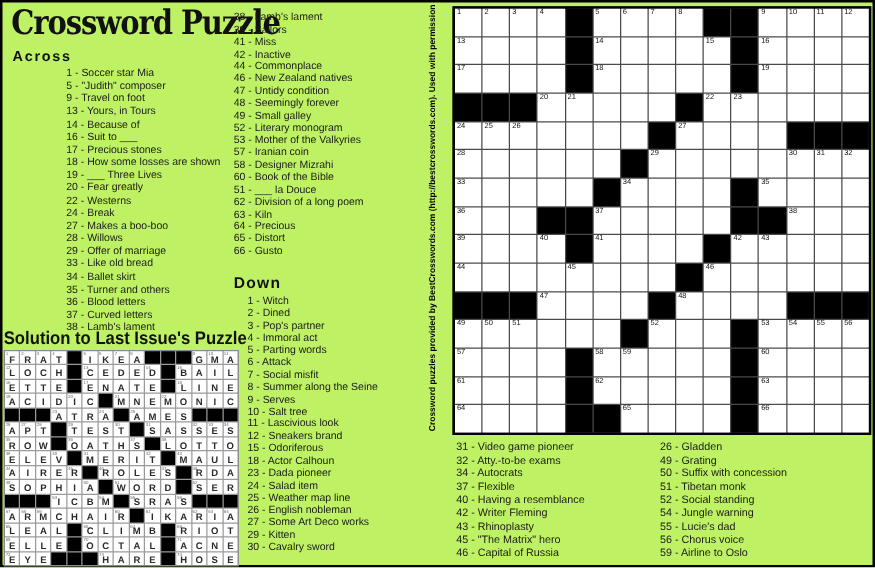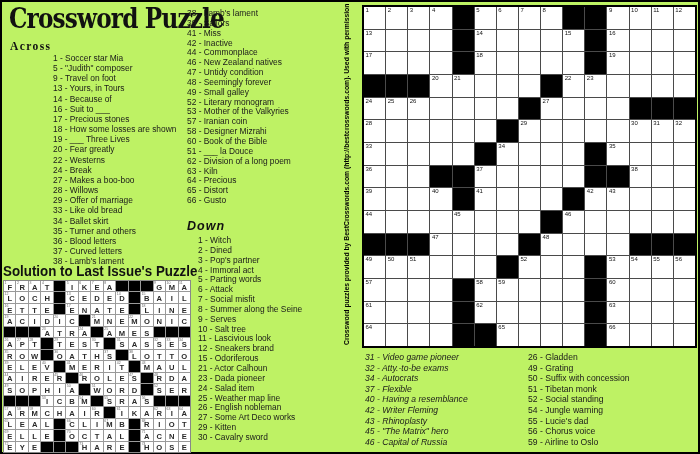--- a/index.html
+++ b/index.html
@@ -2,28 +2,28 @@
 <html><head>
 <meta charset="utf-8">
 <style>
   html,body{margin:0;padding:0;background:#e8e8e8;}
   #stage{position:relative;width:700px;height:454px;background:#bef264;overflow:hidden;
          font-family:"Liberation Sans",sans-serif;color:#111;}
   #frame{position:absolute;inset:0;border:2px solid #000;}
   .title{position:absolute;left:9px;top:3px;font-family:"DejaVu Serif",serif;font-weight:bold;
          font-size:27px;letter-spacing:-1px;transform:scaleX(.86);transform-origin:0 0;white-space:nowrap;}
   .hdr{position:absolute;font-weight:bold;white-space:nowrap;}
-  .hdr-across{left:10px;top:40px;font-size:11.5px;letter-spacing:1.4px;font-family:Liberation Serif, serif;}
-  .hdr-down{left:187px;top:219px;font-size:12.5px;letter-spacing:1px;font-style:italic;}
+  .hdr-across{left:10px;top:40px;font-size:11.5px;letter-spacing:1.4px;}
+  .hdr-down{left:187px;top:219px;font-size:12.5px;letter-spacing:1px;}
   .hdr-solution{left:3px;top:263px;font-size:14.5px;transform:scaleX(.92);transform-origin:0 0;}
   .cluelist{position:absolute;font-size:8.4px;white-space:nowrap;color:#1a1a1a;}
   #across1{left:10px;top:53px;line-height:10.15px;margin-left:43px;}
   #across2{left:187px;top:9px;line-height:9.85px;}
   #down1{left:198px;top:236px;line-height:9.85px;}
-  #down2{left:365px;top:352px;line-height:10.6px;font-size:8.6px;font-style:italic;}
+  #down2{left:365px;top:352px;line-height:10.6px;font-size:8.6px;}
   #down3{left:528px;top:352px;line-height:10.6px;font-size:8.6px;}
   .credit{position:absolute;left:343px;top:5px;height:340px;width:13px;
           writing-mode:vertical-rl;transform:rotate(180deg);font-size:6.8px;font-weight:bold;
           white-space:nowrap;color:#000;text-align:center;}
   .grid{display:grid;position:absolute;}
   #main-grid{left:362px;top:5px;width:331px;height:339px;border:2px solid #000;background:#4a4a4a;
              grid-template-columns:repeat(15,1fr);grid-template-rows:repeat(15,1fr);gap:1px;}
   #solution-grid{left:3px;top:280px;width:186px;height:171px;border:1px solid #888;background:#9a9a9a;
              grid-template-columns:repeat(15,1fr);grid-template-rows:repeat(15,1fr);gap:1px;}
   .cell{position:relative;background:#fff;}
@@ -765,21 +765,21 @@
       <div>4 - Immoral act</div>
       <div>5 - Parting words</div>
       <div>6 - Attack</div>
       <div>7 - Social misfit</div>
       <div>8 - Summer along the Seine</div>
       <div>9 - Serves</div>
       <div>10 - Salt tree</div>
       <div>11 - Lascivious look</div>
       <div>12 - Sneakers brand</div>
       <div>15 - Odoriferous</div>
-      <div>21 - Actor Calhoun</div>
+      <div>18 - Actor Calhoun</div>
       <div>23 - Dada pioneer</div>
       <div>24 - Salad item</div>
       <div>25 - Weather map line</div>
       <div>26 - English nobleman</div>
       <div>27 - Some Art Deco works</div>
       <div>29 - Kitten</div>
       <div>30 - Cavalry sword</div>
     </div>
 
   <div class="credit">Crossword puzzles provided by BestCrosswords.com (http://bestcrosswords.com). Used with permission</div>

